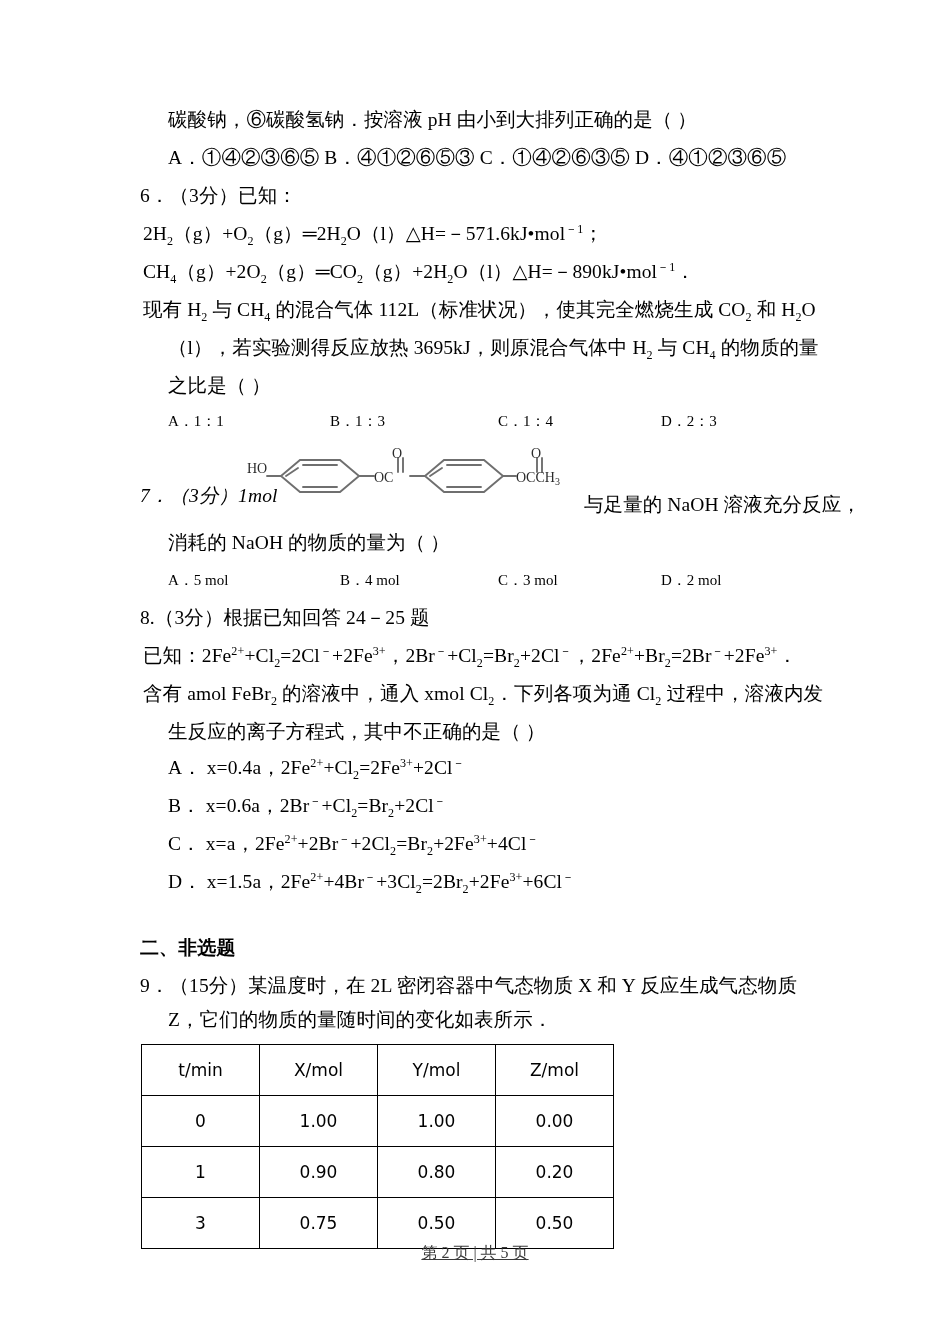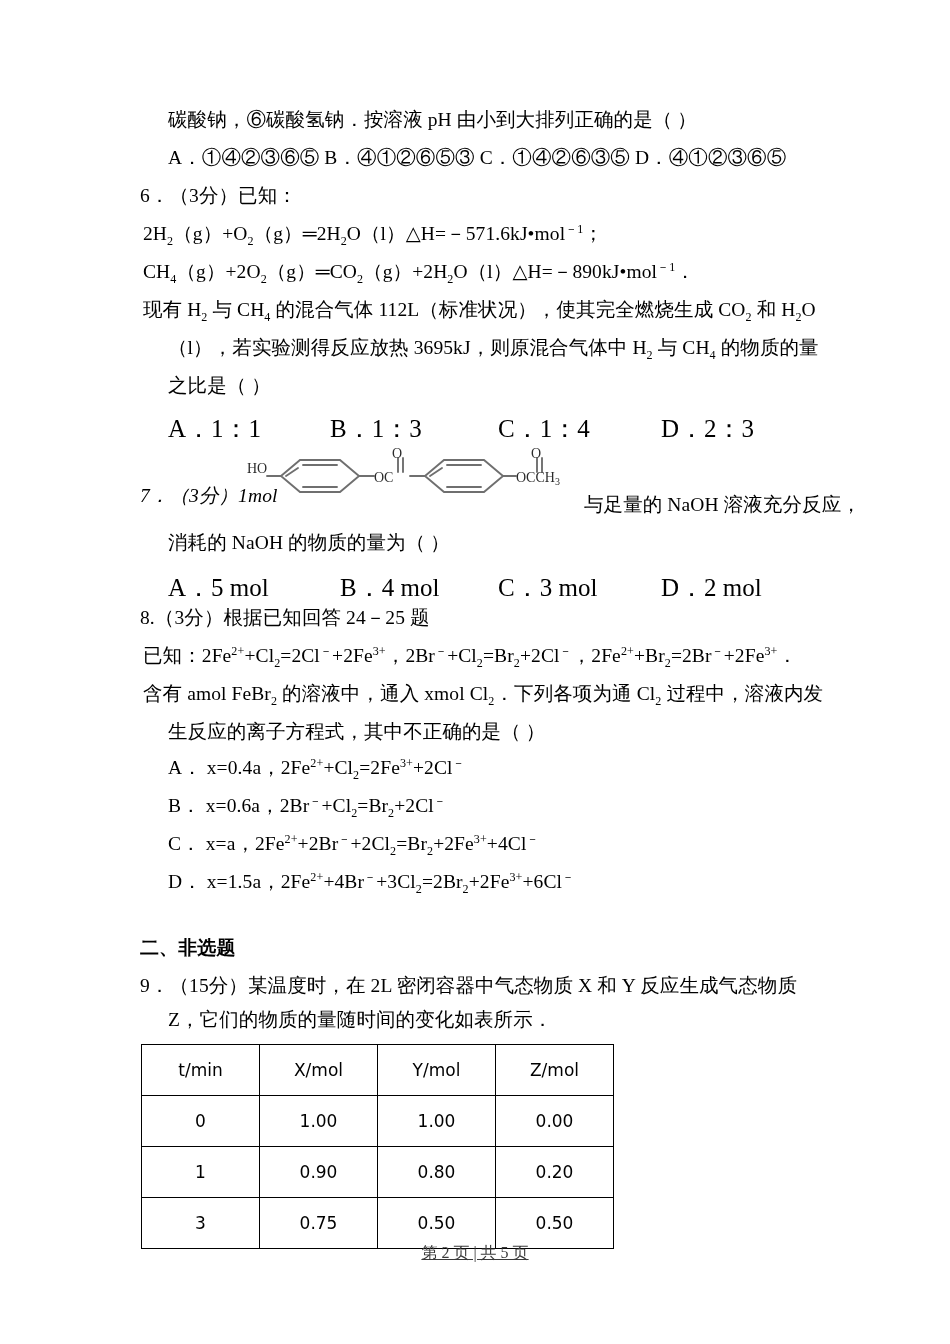--- a/index.html
+++ b/index.html
@@ -35,21 +35,21 @@
   sup { vertical-align: super; }
   sub { vertical-align: sub; }
   .sec-head {
     font-weight: bold;
     font-size: 19px;
     font-family: "Liberation Sans", "DejaVu Sans", sans-serif;
   }
 
   
   .optrow { position: absolute; width: 700px; }
-  .optrow span.opt { position: absolute; white-space: nowrap; font-size: 25px; }
+  .optrow span.opt { position: absolute; white-space: nowrap; font-size: 15px; }
 
   
   .qtable {
     position: absolute;
     border-collapse: collapse;
     font-family: "DejaVu Sans", "Liberation Sans", sans-serif;
     font-size: 17px;
   }
   .qtable td {
     border: 1.4px solid #000;

